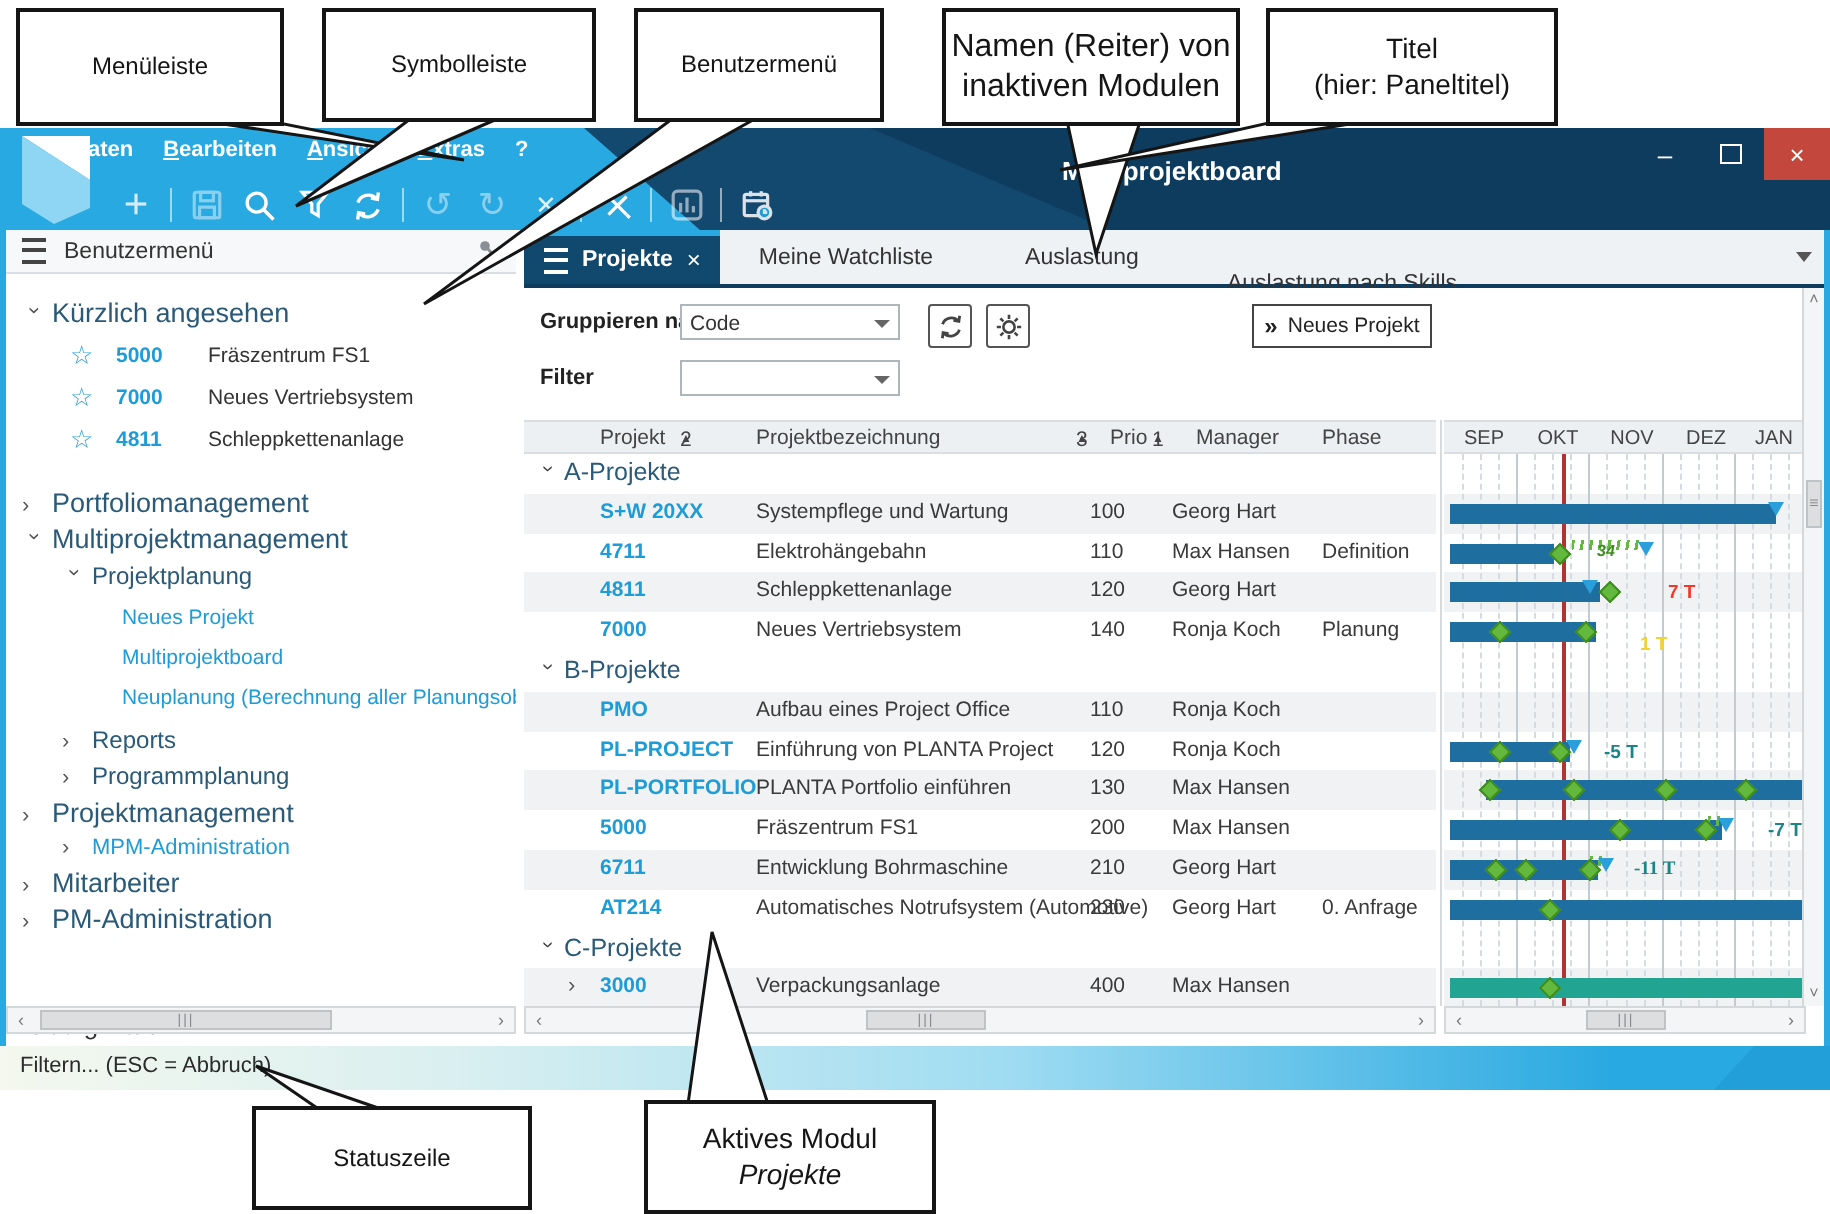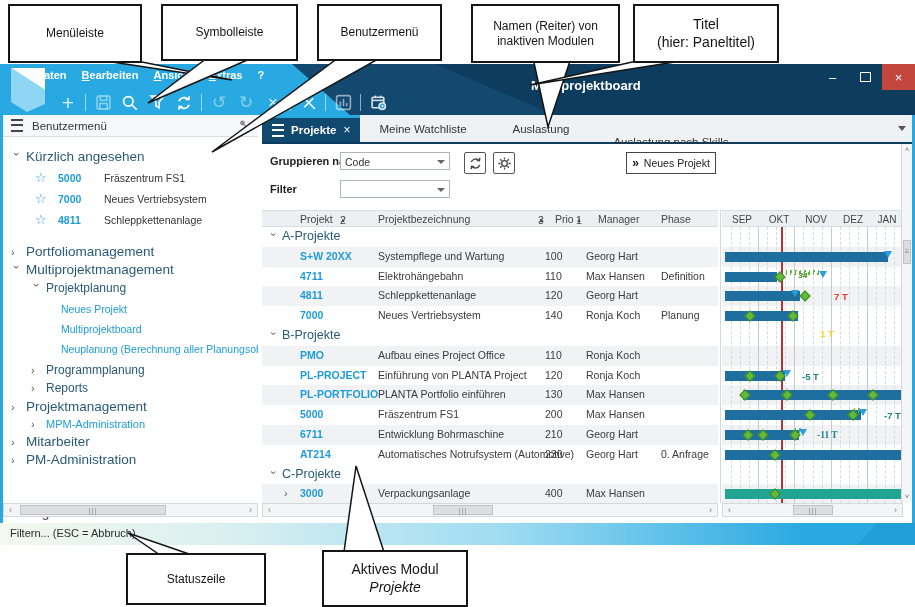--- a/index.html
+++ b/index.html
@@ -256,22 +256,22 @@
             <span class="rname">Schleppkettenanlage</span>
           </div>
         </div>
       <div>
           <div class="ti l0 first"><span class="chev">›</span><span>Portfoliomanagement</span></div>
           <div class="ti l0"><span class="chev open">›</span><span>Multiprojektmanagement</span></div>
           <div class="ti l1"><span class="chev open">›</span><span>Projektplanung</span></div>
           <div class="ti link"><span>Neues Projekt</span></div>
           <div class="ti link"><span>Multiprojektboard</span></div>
           <div class="ti link"><span>Neuplanung (Berechnung aller Planungsobjekte)</span></div>
+          <div class="ti l1"><span class="chev">›</span><span>Reports</span></div>
           <div class="ti l1"><span class="chev">›</span><span>Programmplanung</span></div>
-          <div class="ti l1"><span class="chev">›</span><span>Reports</span></div>
           <div class="ti l0"><span class="chev">›</span><span>Projektmanagement</span></div>
           <div class="ti l1b"><span class="chev">›</span><span>MPM-Administration</span></div>
           <div class="ti l0"><span class="chev">›</span><span>Mitarbeiter</span></div>
           <div class="ti l0"><span class="chev">›</span><span>PM-Administration</span></div>
         </div>
       <div class="sb-user">Georg Hart</div>
     </div>
     <div class="hscroll" style="left:0;top:388px;width:255px">
       <span class="hs-arrow" style="left:0">‹</span>
       <span class="hs-thumb" style="left:16px;width:146px">|||</span>
@@ -473,21 +473,21 @@
       <span class="gticklabel" style="left: 76.5px; top: 44.6px; font-style: italic;">34</span>
       <div class="gdiamond" style="left: 54px; top: 45.6px;"></div>
       <div class="gtri" style="left: 97px; top: 43.6px;"></div>
       <div class="gbar" style="left: 3px; width: 75px; top: 64.4px; background: rgb(30, 111, 160);"></div>
       <div class="gdiamond" style="left: 79px; top: 65.4px;"></div>
       <div class="gtri" style="left: 69px; top: 63.4px;"></div>
       <span class="glabel" style="left: 112px; top: 64.4px; color: rgb(237, 59, 43);">7 T</span>
       <div class="gbar" style="left: 3px; width: 73px; top: 84.2px; background: rgb(30, 111, 160);"></div>
       <div class="gdiamond" style="left: 24px; top: 85.2px;"></div>
       <div class="gdiamond" style="left: 67px; top: 85.2px;"></div>
-      <span class="glabel" style="left: 98px; top: 101px; color: rgb(242, 210, 46);">1 T</span>
+      <span class="glabel" style="left: 98px; top: 90px; color: rgb(242, 210, 46);">1 T</span>
       <div class="gbar" style="left: 3px; width: 60px; top: 143.6px; background: rgb(30, 111, 160);"></div>
       <div class="gdiamond" style="left: 24px; top: 144.6px;"></div>
       <div class="gdiamond" style="left: 54px; top: 144.6px;"></div>
       <div class="gtri" style="left: 61px; top: 142.6px;"></div>
       <span class="glabel" style="left: 80px; top: 143.6px; color: rgb(26, 133, 133);">-5 T</span>
       <div class="gbar" style="left: 21px; width: 160px; top: 163.4px; background: rgb(30, 111, 160);"></div>
       <div class="gdiamond" style="left: 19px; top: 164.4px;"></div>
       <div class="gdiamond" style="left: 61px; top: 164.4px;"></div>
       <div class="gdiamond" style="left: 107px; top: 164.4px;"></div>
       <div class="gdiamond" style="left: 147px; top: 164.4px;"></div>
@@ -537,21 +537,21 @@
 
   <div class="callout" style="left:8px;top:4px;width:130px;height:55px">
       <div>Menüleiste</div>
     </div>
   <div class="callout" style="left:161px;top:4px;width:133px;height:53px">
       <div>Symbolleiste</div>
     </div>
   <div class="callout" style="left:317px;top:4px;width:121px;height:53px">
       <div>Benutzermenü</div>
     </div>
-  <div class="callout" style="left:471px;top:4px;width:145px;height:55px;font-size:12px">
+  <div class="callout" style="left:471px;top:4px;width:145px;height:55px;font-size:16px">
     <div>Namen (Reiter) von</div>
       <div>inaktiven Modulen</div>
   </div>
   <div class="callout" style="left:633px;top:4px;width:142px;height:55px;font-size:14px">
     <div>Titel</div>
       <div>(hier: Paneltitel)</div>
   </div>
   <div class="callout" style="left:126px;top:553px;width:136px;height:48px">
       <div>Statuszeile</div>
     </div>

